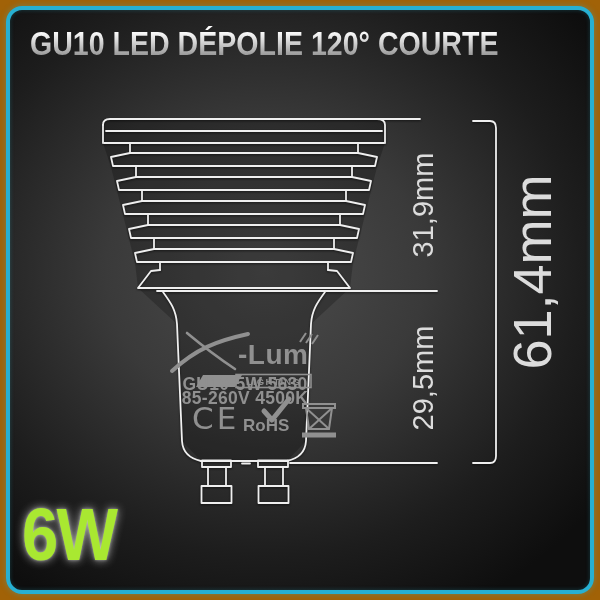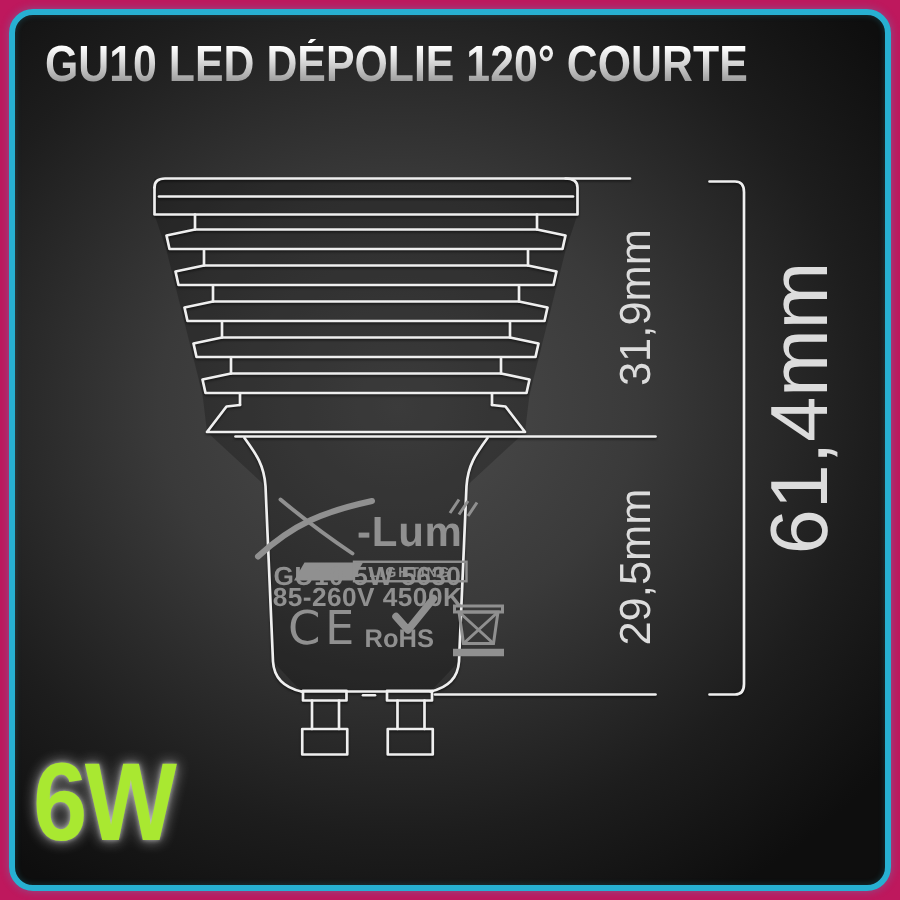--- a/index.html
+++ b/index.html
@@ -1,16 +1,16 @@
 <!DOCTYPE html>
 <html><head>
 <meta charset="utf-8">
 <style>
   html,body{margin:0;padding:0;background:#000;}
-  #stage{position:relative;width:600px;height:600px;background:#be185d;overflow:hidden;
+  #stage{position:relative;width:600px;height:600px;background:#a16207;overflow:hidden;
          font-family:"Liberation Sans",sans-serif;}
   
   #frame{position:absolute;inset:6px;border:4px solid #27b0d2;border-radius:16px;
          box-shadow:0 0 6px rgba(40,190,225,.35), inset 0 0 4px rgba(40,190,225,.25);z-index:3;pointer-events:none;}
   
   #panel{position:absolute;inset:9px;border-radius:13px;
          background:radial-gradient(420px 380px at 44% 45%, #4c4c4c 0%, #3a3a3a 38%, #1d1d1d 75%, #0e0e0e 100%);}
   
   .title{position:absolute;left:30px;top:26px;margin:0;font-size:34px;font-weight:bold;line-height:1;
          letter-spacing:0;white-space:nowrap;transform:scaleX(.84);transform-origin:left center;

